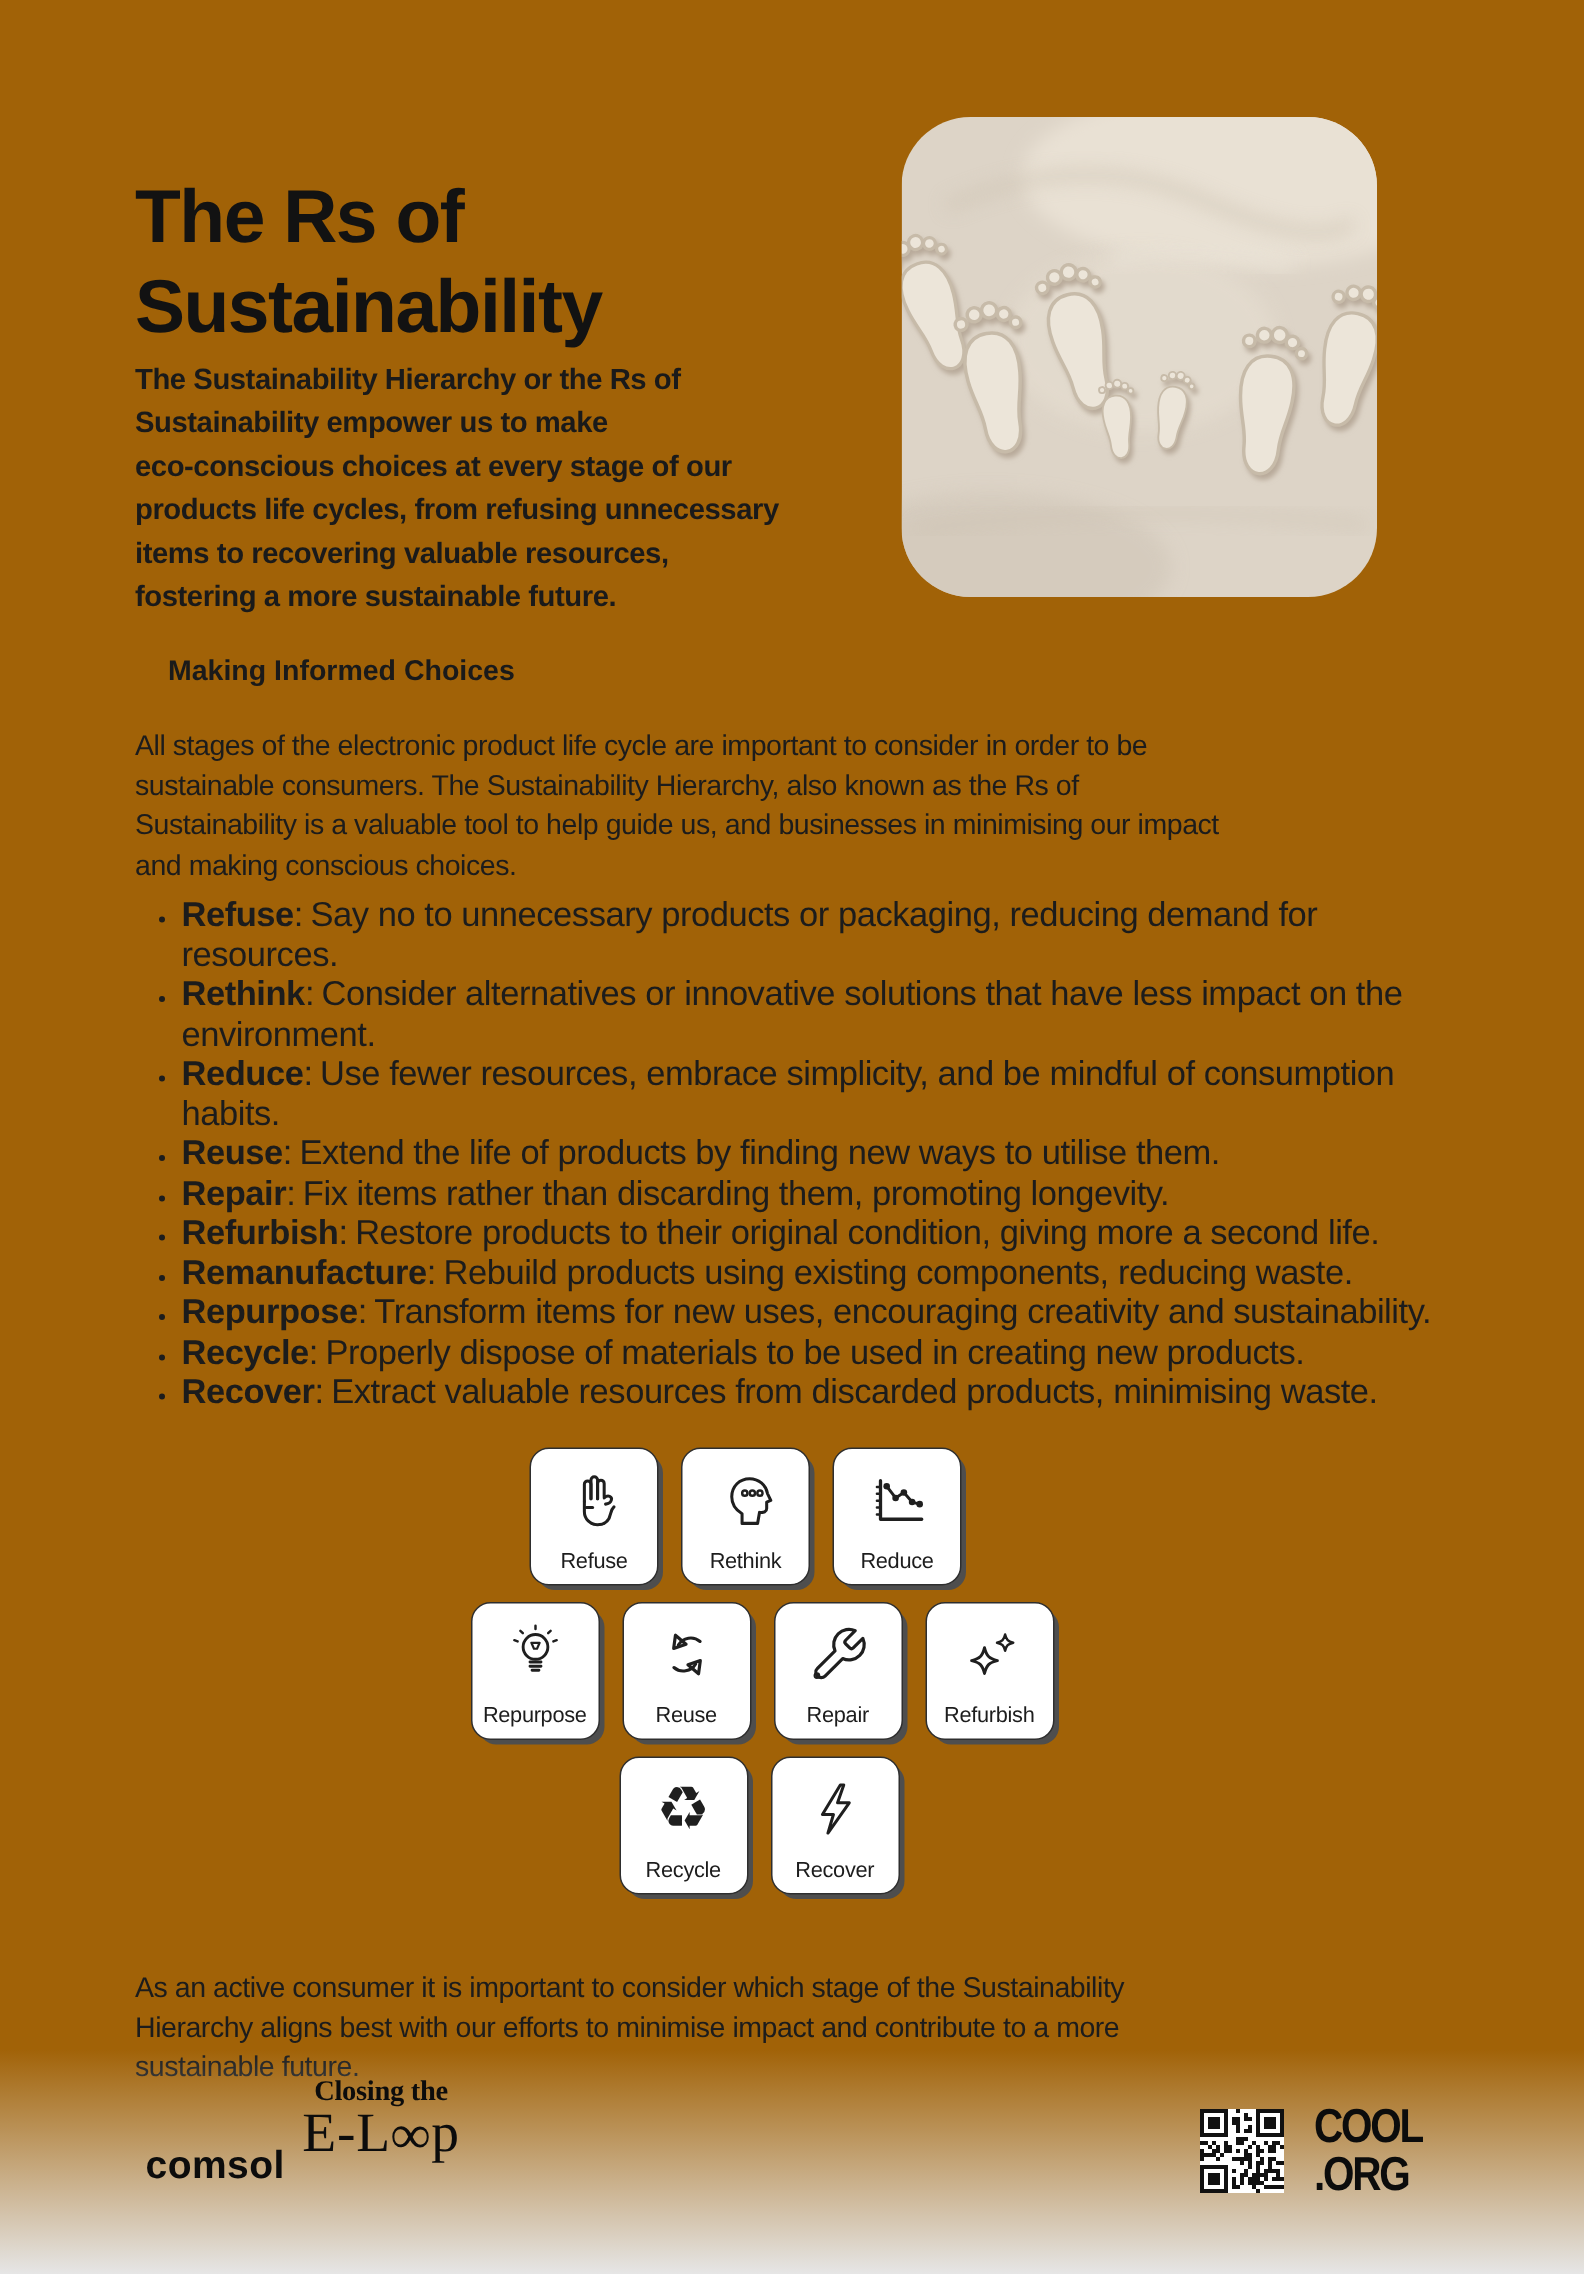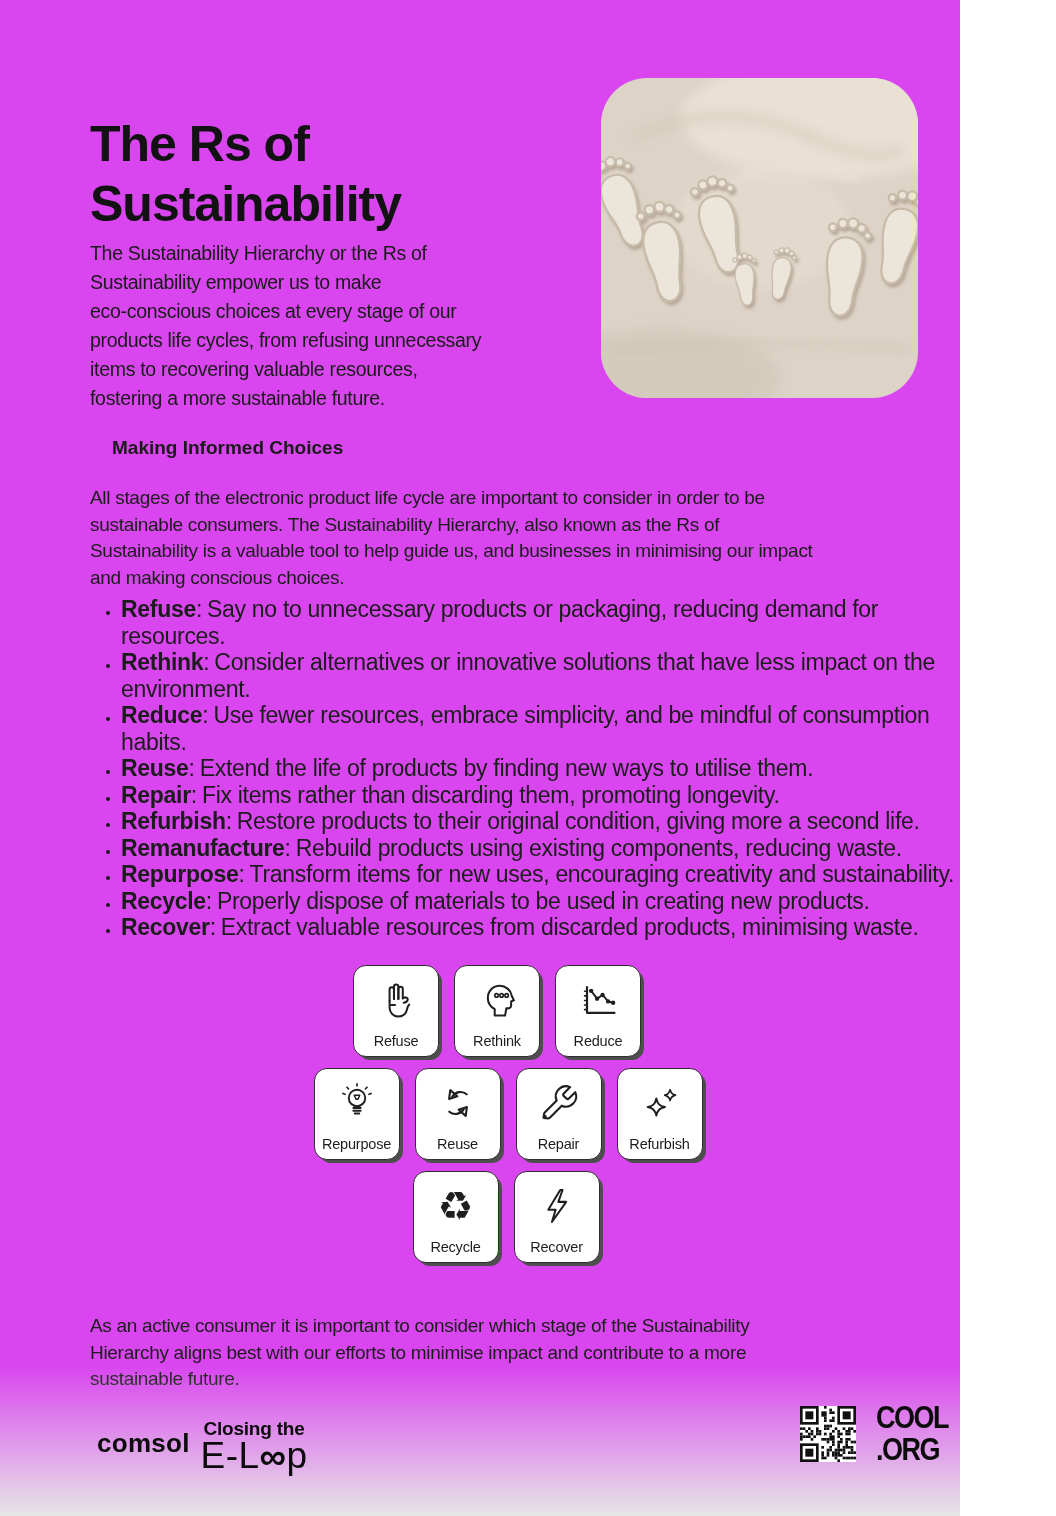--- a/index.html
+++ b/index.html
@@ -1,23 +1,23 @@
 <!DOCTYPE html>
 <html><head>
 <meta charset="utf-8">
 <style>
   html,body{margin:0;padding:0;background:#fff;}
-  .page{position:relative;width:960px;height:1516px;background:#d946ef;overflow:hidden;
+  .page{position:relative;width:1056px;height:1516px;background:#a16207;overflow:hidden;
         font-family:"Liberation Sans","DejaVu Sans",sans-serif;color:#1a1a1a;}
   .pre{white-space:pre-line;}
 
   .title{position:absolute;left:90px;top:80px;font-size:50px;line-height:60px;font-weight:800;
          letter-spacing:-1px;color:#121212;}
   .intro{position:absolute;left:90px;top:219px;width:505px;font-size:19.5px;line-height:29px;
-         font-weight:400;letter-spacing:-0.3px;}
+         font-weight:700;letter-spacing:-0.3px;}
   .photo{position:absolute;left:601px;top:78px;width:317px;height:320px;border-radius:46px;
          overflow:hidden;}
   .sub-heading{position:absolute;left:90px;top:421px;font-size:19px;font-weight:700;margin-left:22px;}
   .body-par{position:absolute;left:90px;top:466px;width:890px;font-size:19px;line-height:26.5px;
             letter-spacing:-0.3px;color:#1c1c1c;}
   .r-list{position:absolute;left:76px;top:585px;width:860px;margin:11px;padding:0 0 0 34px;
           font-size:23px;line-height:26.5px;letter-spacing:-0.3px;color:#1c1c1c;list-style:disc;}
   .r-list li{margin:0;padding:0;}
   .r-list li::marker{font-size:14px;}
   .bullet-term{font-weight:700;}
@@ -36,21 +36,21 @@
               letter-spacing:-0.2px;color:#1d1d1d;white-space:pre-line;}
   .glyph{font-size:40px;line-height:40px;color:#1f1f1f;font-family:"DejaVu Sans",sans-serif;}
 
   .closing{position:absolute;left:90px;top:1294px;width:885px;font-size:19px;line-height:26.5px;
            letter-spacing:-0.3px;color:#1c1c1c;}
 
   .bottom-fade{position:absolute;left:0;right:0;bottom:0;height:150px;pointer-events:none;
                background:linear-gradient(180deg,rgba(228,228,228,0) 0%,#e6e6e6 100%);}
 
   .comsol{position:absolute;left:97px;top:1428px;font-size:26px;font-weight:800;letter-spacing:0.3px;color:#0c0c0c;}
-  .eloop{position:absolute;left:188px;top:1418px;width:132px;text-align:center;color:#0c0c0c;}
+  .eloop{position:absolute;left:188px;top:1384px;width:132px;text-align:center;color:#0c0c0c;font-family:Liberation Serif, serif;}
   .eloop-tag{font-size:19px;font-weight:600;letter-spacing:-0.2px;}
   .eloop-word{font-size:37px;font-weight:400;letter-spacing:0.5px;margin-top:-5px;
               display:flex;align-items:center;justify-content:center;}
   .eloop-inf{font-size:37px;font-weight:700;line-height:30px;position:relative;top:1px;}
   .qr{position:absolute;left:800px;top:1406px;width:56px;height:56px;}
   .coolorg{position:absolute;left:876px;top:1402px;color:#0c0c0c;font-weight:900;
            font-size:27px;line-height:27px;letter-spacing:-1.5px;transform:scaleY(1.18);transform-origin:top left;}
 </style>
 </head>
 <body>

